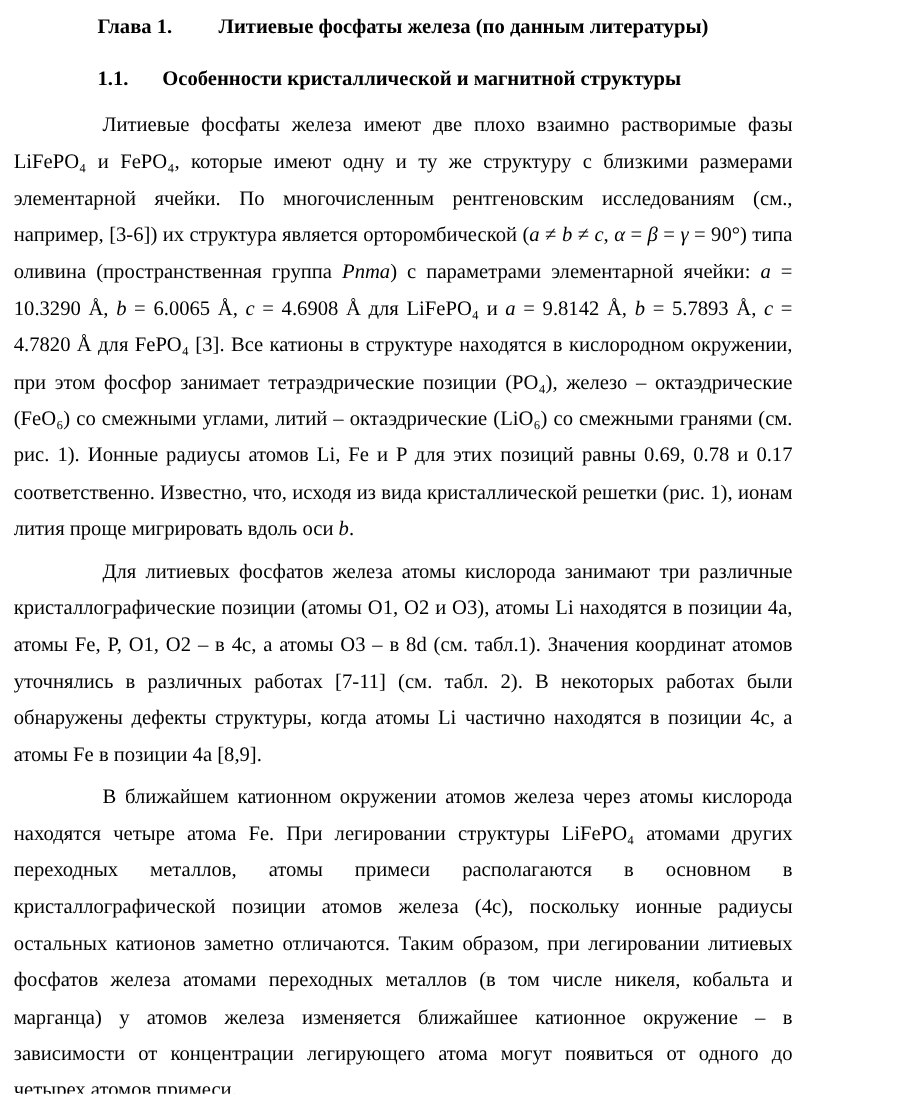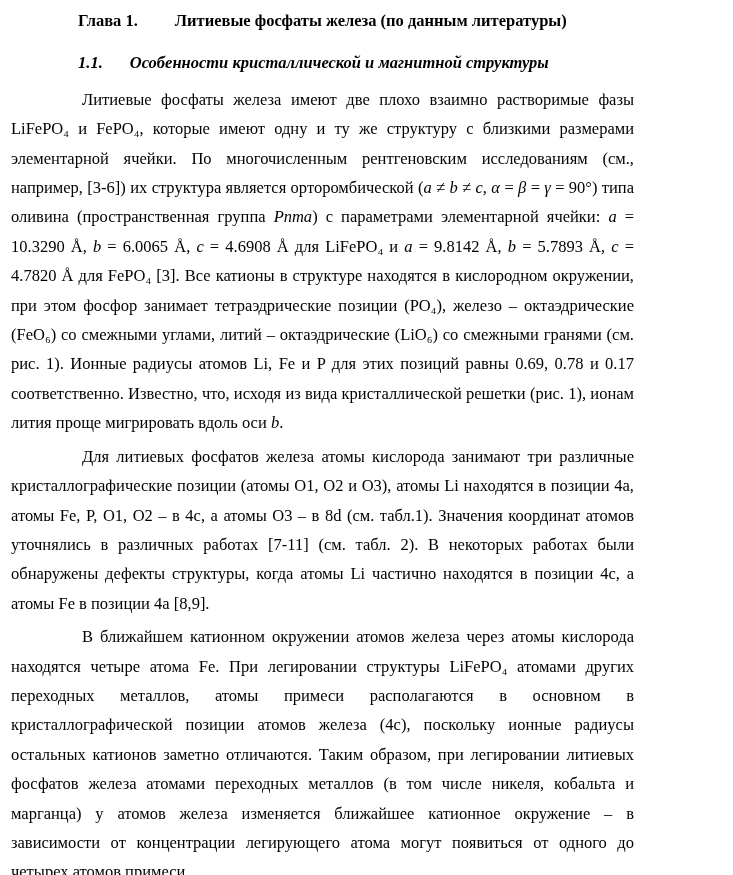--- a/index.html
+++ b/index.html
@@ -23,21 +23,20 @@
     line-height: 29.4px;
     color: #000000;
   }
   .heading {
     font-weight: 700;
     padding-left: 71px;
     white-space: nowrap;
   }
   .h-section {
     margin-top: 13px;
-    font-style: italic;
   }
   .htab-wide {
     display: inline-block;
     width: 37px;
   }
   .htab-narrow {
     display: inline-block;
     width: 27px;
   }
   .body-text {

